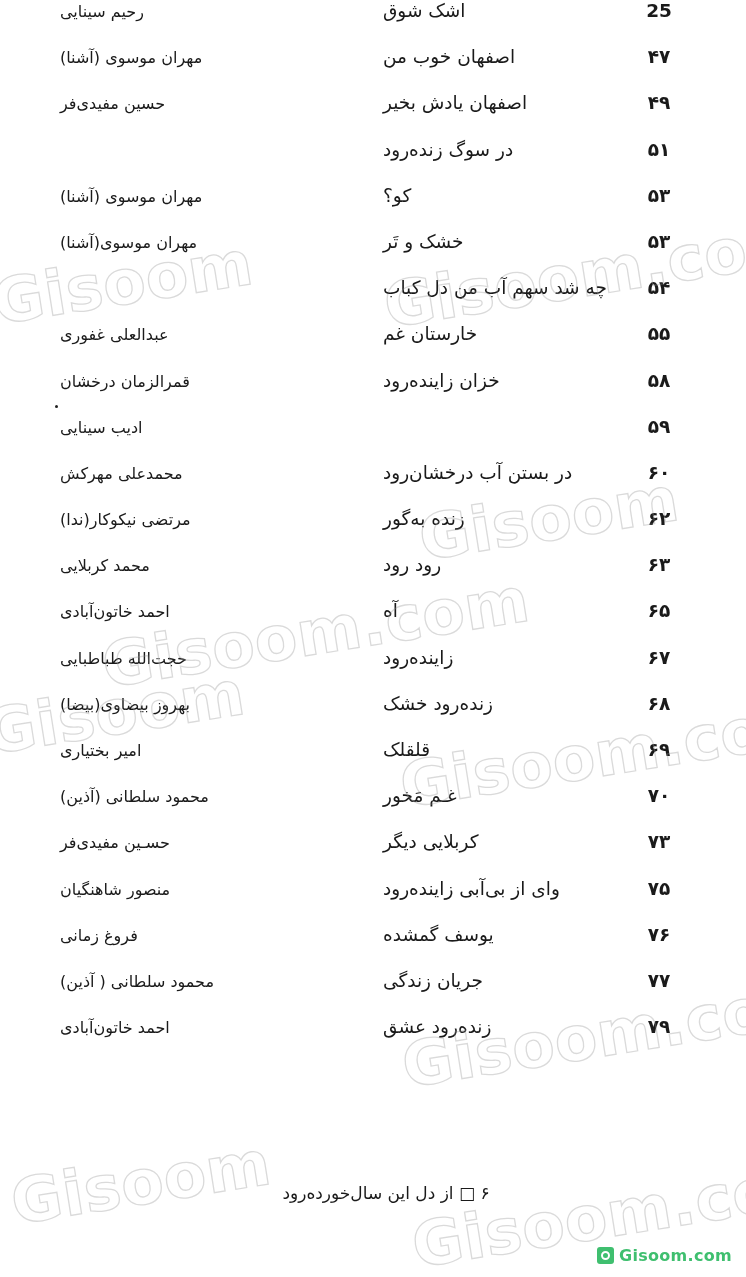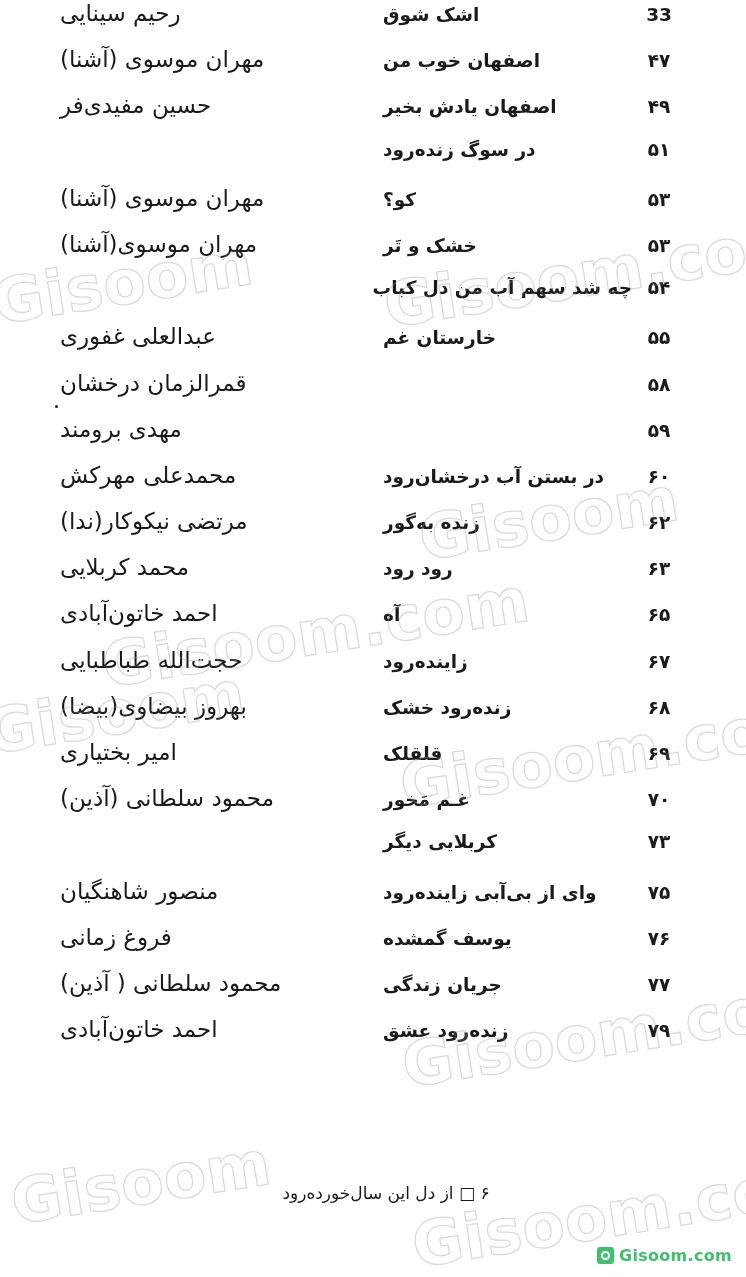--- a/index.html
+++ b/index.html
@@ -77,28 +77,27 @@
     font-weight: bold;
     flex: 0 0 auto;
     direction: rtl;
   }
   .entry-title {
     flex: 1 1 auto;
     text-align: left;
     font-size: 18.5px;
     direction: rtl;
     white-space: nowrap;
-    font-weight: bold;
   }
   
   .col-left {
     width: 50%;
     box-sizing: border-box;
     text-align: left;
-    font-size: 23px;
+    font-size: 16px;
     direction: rtl;
     white-space: nowrap;
     padding-left: 0px;
   }
 
   .stray-dot {
     position: absolute;
     left: 55px;
     top: 405px;
     width: 3px;
@@ -167,21 +166,21 @@
   <div class="wm outline" style="left:400px; top:996px; font-size:62px; transform:rotate(-9deg);">Gisoom.com</div>
   <div class="wm outline" style="left:10px; top:1146px; font-size:62px; transform:rotate(-9deg);">Gisoom</div>
   <div class="wm outline" style="left:410px; top:1176px; font-size:62px; transform:rotate(-9deg);">Gisoom.com</div>
 </div>
 
 <div id="page">
 
   <div class="toc" id="toc-list">
       <div class="toc-row">
         <div class="col-right">
-          <span class="page-num">33</span>
+          <span class="page-num">25</span>
           <span class="entry-title">اشک شوق</span>
         </div>
         <div class="col-left">رحیم سینایی</div>
       </div>
       <div class="toc-row">
         <div class="col-right">
           <span class="page-num">۴۷</span>
           <span class="entry-title">اصفهان خوب من</span>
         </div>
         <div class="col-left">مهران موسوی (آشنا)</div>
@@ -222,28 +221,29 @@
       <div class="toc-row">
         <div class="col-right">
           <span class="page-num">۵۵</span>
           <span class="entry-title">خارستان غم</span>
         </div>
         <div class="col-left">عبدالعلی غفوری</div>
       </div>
       <div class="toc-row">
         <div class="col-right">
           <span class="page-num">۵۸</span>
+          <span class="entry-title">خزان زاینده‌رود</span>
         </div>
         <div class="col-left">قمرالزمان درخشان</div>
       </div>
       <div class="toc-row">
         <div class="col-right">
           <span class="page-num">۵۹</span>
         </div>
-        <div class="col-left">مهدی برومند</div>
+        <div class="col-left">ادیب سینایی</div>
       </div>
       <div class="toc-row">
         <div class="col-right">
           <span class="page-num">۶۰</span>
           <span class="entry-title">در بستن آب درخشان‌رود</span>
         </div>
         <div class="col-left">محمدعلی مهرکش</div>
       </div>
       <div class="toc-row">
         <div class="col-right">
@@ -292,20 +292,21 @@
           <span class="page-num">۷۰</span>
           <span class="entry-title">غـم مَخور</span>
         </div>
         <div class="col-left">محمود سلطانی (آذین)</div>
       </div>
       <div class="toc-row">
         <div class="col-right">
           <span class="page-num">۷۳</span>
           <span class="entry-title">کربلایی دیگر</span>
         </div>
+        <div class="col-left">حسـین مفیدی‌فر</div>
       </div>
       <div class="toc-row">
         <div class="col-right">
           <span class="page-num">۷۵</span>
           <span class="entry-title">وای از بی‌آبی زاینده‌رود</span>
         </div>
         <div class="col-left">منصور شاهنگیان</div>
       </div>
       <div class="toc-row">
         <div class="col-right">

